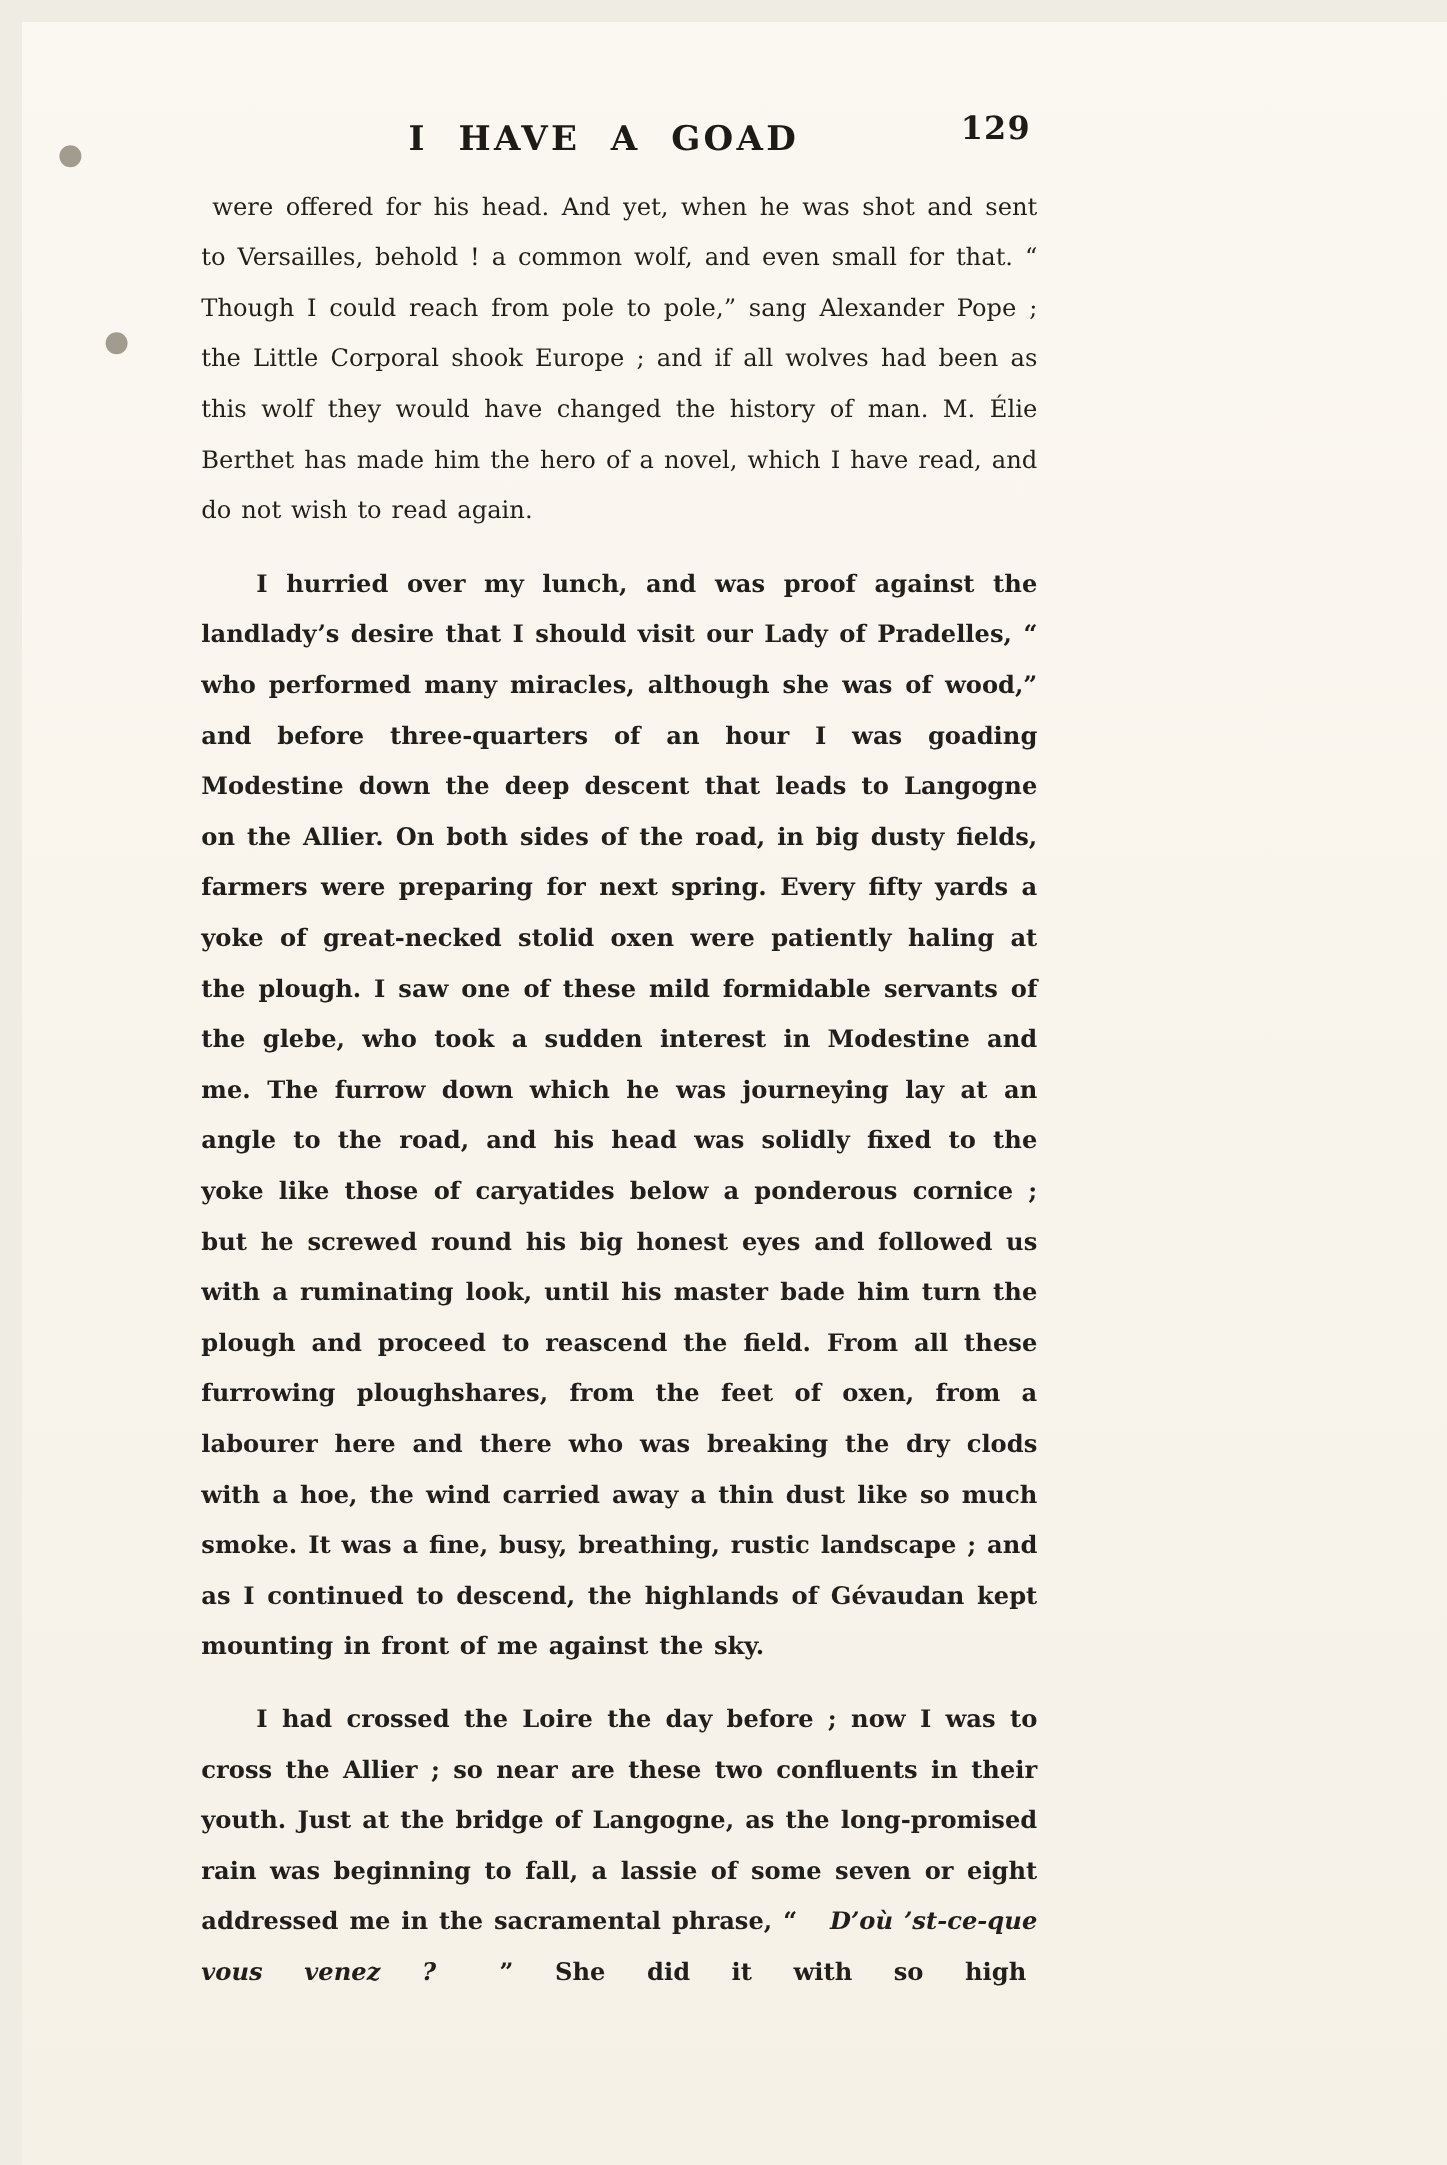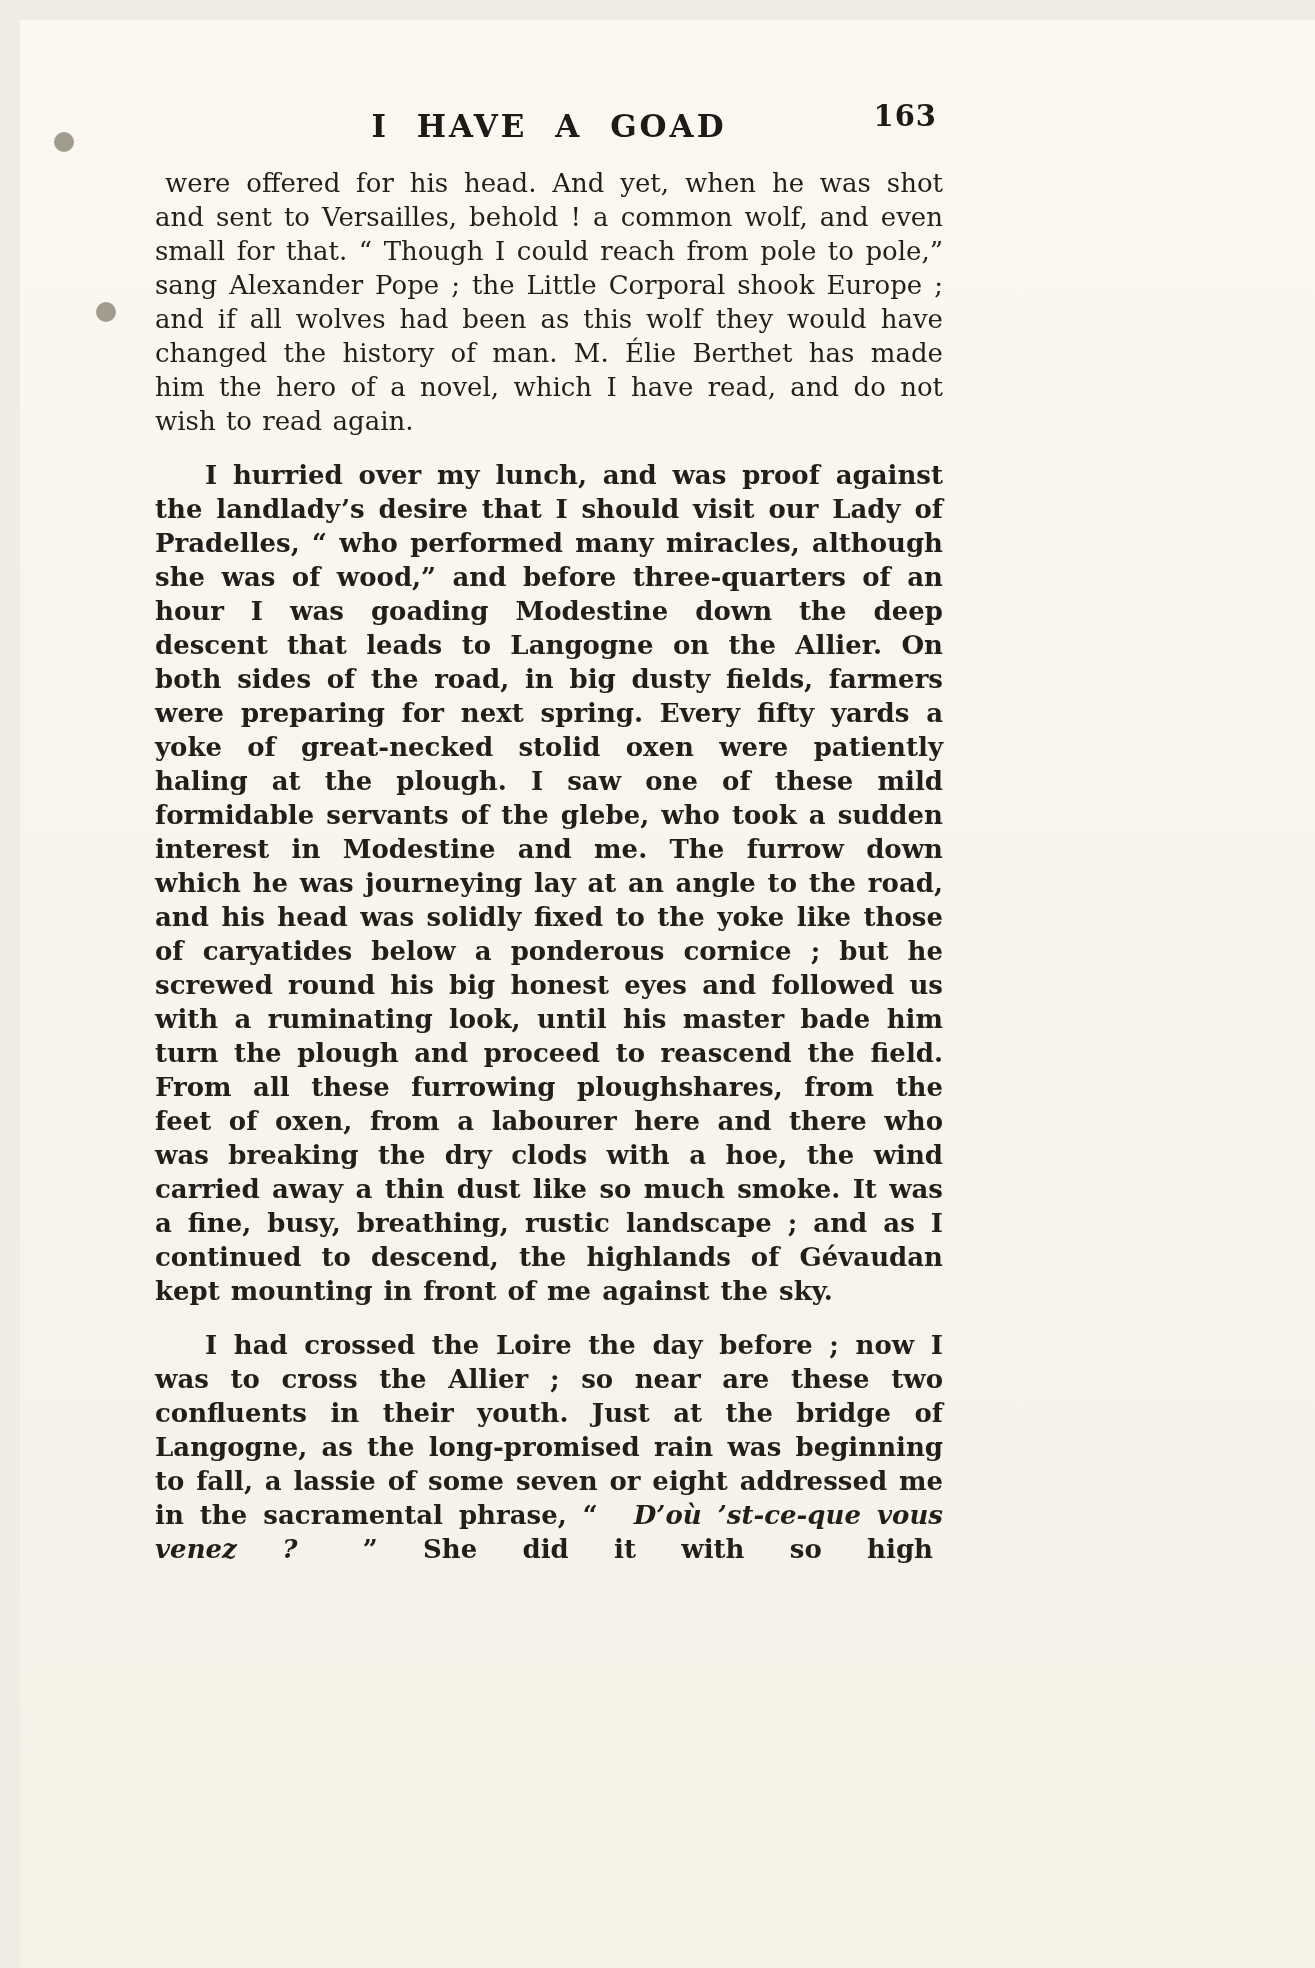--- a/index.html
+++ b/index.html
@@ -39,25 +39,26 @@
   .page-num {
     position: absolute;
     right: 16px;
     top: 1px;
     font-weight: bold;
     font-size: 29px;
     letter-spacing: 1px;
     color: #1d1b17;
   }
   .body-text {
-    font-size: 26px;
-    line-height: 34px;
+    font-size: 22px;
+    line-height: 46px;
     text-align: justify;
     word-spacing: 2px;
     color: #211f1b;
+    margin-left: 28px;
   }
   .para { margin: 0; }
   .para.indent { text-indent: 40px; font-weight: bold; }
   .para.continues { text-align-last: justify; }
   .italic { font-style: italic; }
   .speck {
     position: absolute;
     background: #a29c8f;
     border-radius: 50%;
   }
@@ -66,21 +67,21 @@
 </style>
 </head>
 <body>
 
 <div class="scan-page">
   <span class="speck speck-1"></span>
   <span class="speck speck-2"></span>
   <div class="text-block">
     <div class="running-head">
       <span class="head-title">I HAVE A GOAD</span>
-      <span class="page-num">163</span>
+      <span class="page-num">129</span>
     </div>
     <div class="body-text">
         <p class="para"><span>were offered for his head. And yet, when he was shot and sent to Versailles, behold ! a common wolf, and even small for that. “ Though I could reach from pole to pole,” sang Alexander Pope ; the Little Corporal shook Europe ; and if all wolves had been as this wolf they would have changed the history of man. M. Élie Berthet has made him the hero of a novel, which I have read, and do not wish to read again.</span></p>
         <p class="para indent"><span>I hurried over my lunch, and was proof against the landlady’s desire that I should visit our Lady of Pradelles, “ who performed many miracles, although she was of wood,” and before three-quarters of an hour I was goading Modestine down the deep descent that leads to Langogne on the Allier. On both sides of the road, in big dusty fields, farmers were preparing for next spring. Every fifty yards a yoke of great-necked stolid oxen were patiently haling at the plough. I saw one of these mild formidable servants of the glebe, who took a sudden interest in Modestine and me. The furrow down which he was journeying lay at an angle to the road, and his head was solidly fixed to the yoke like those of caryatides below a ponderous cornice ; but he screwed round his big honest eyes and followed us with a ruminating look, until his master bade him turn the plough and proceed to reascend the field. From all these furrowing ploughshares, from the feet of oxen, from a labourer here and there who was breaking the dry clods with a hoe, the wind carried away a thin dust like so much smoke. It was a fine, busy, breathing, rustic landscape ; and as I continued to descend, the highlands of Gévaudan kept mounting in front of me against the sky.</span></p>
         <p class="para indent continues"><span>I had crossed the Loire the day before ; now I was to cross the Allier ; so near are these two confluents in their youth. Just at the bridge of Langogne, as the long-promised rain was beginning to fall, a lassie of some seven or eight addressed me in the sacramental phrase, “ </span><span class="italic">D’où ’st-ce-que vous venez ?</span><span> ”  She did it with so high</span></p>
       </div>
   </div>
 </div>
 
 </body></html>

